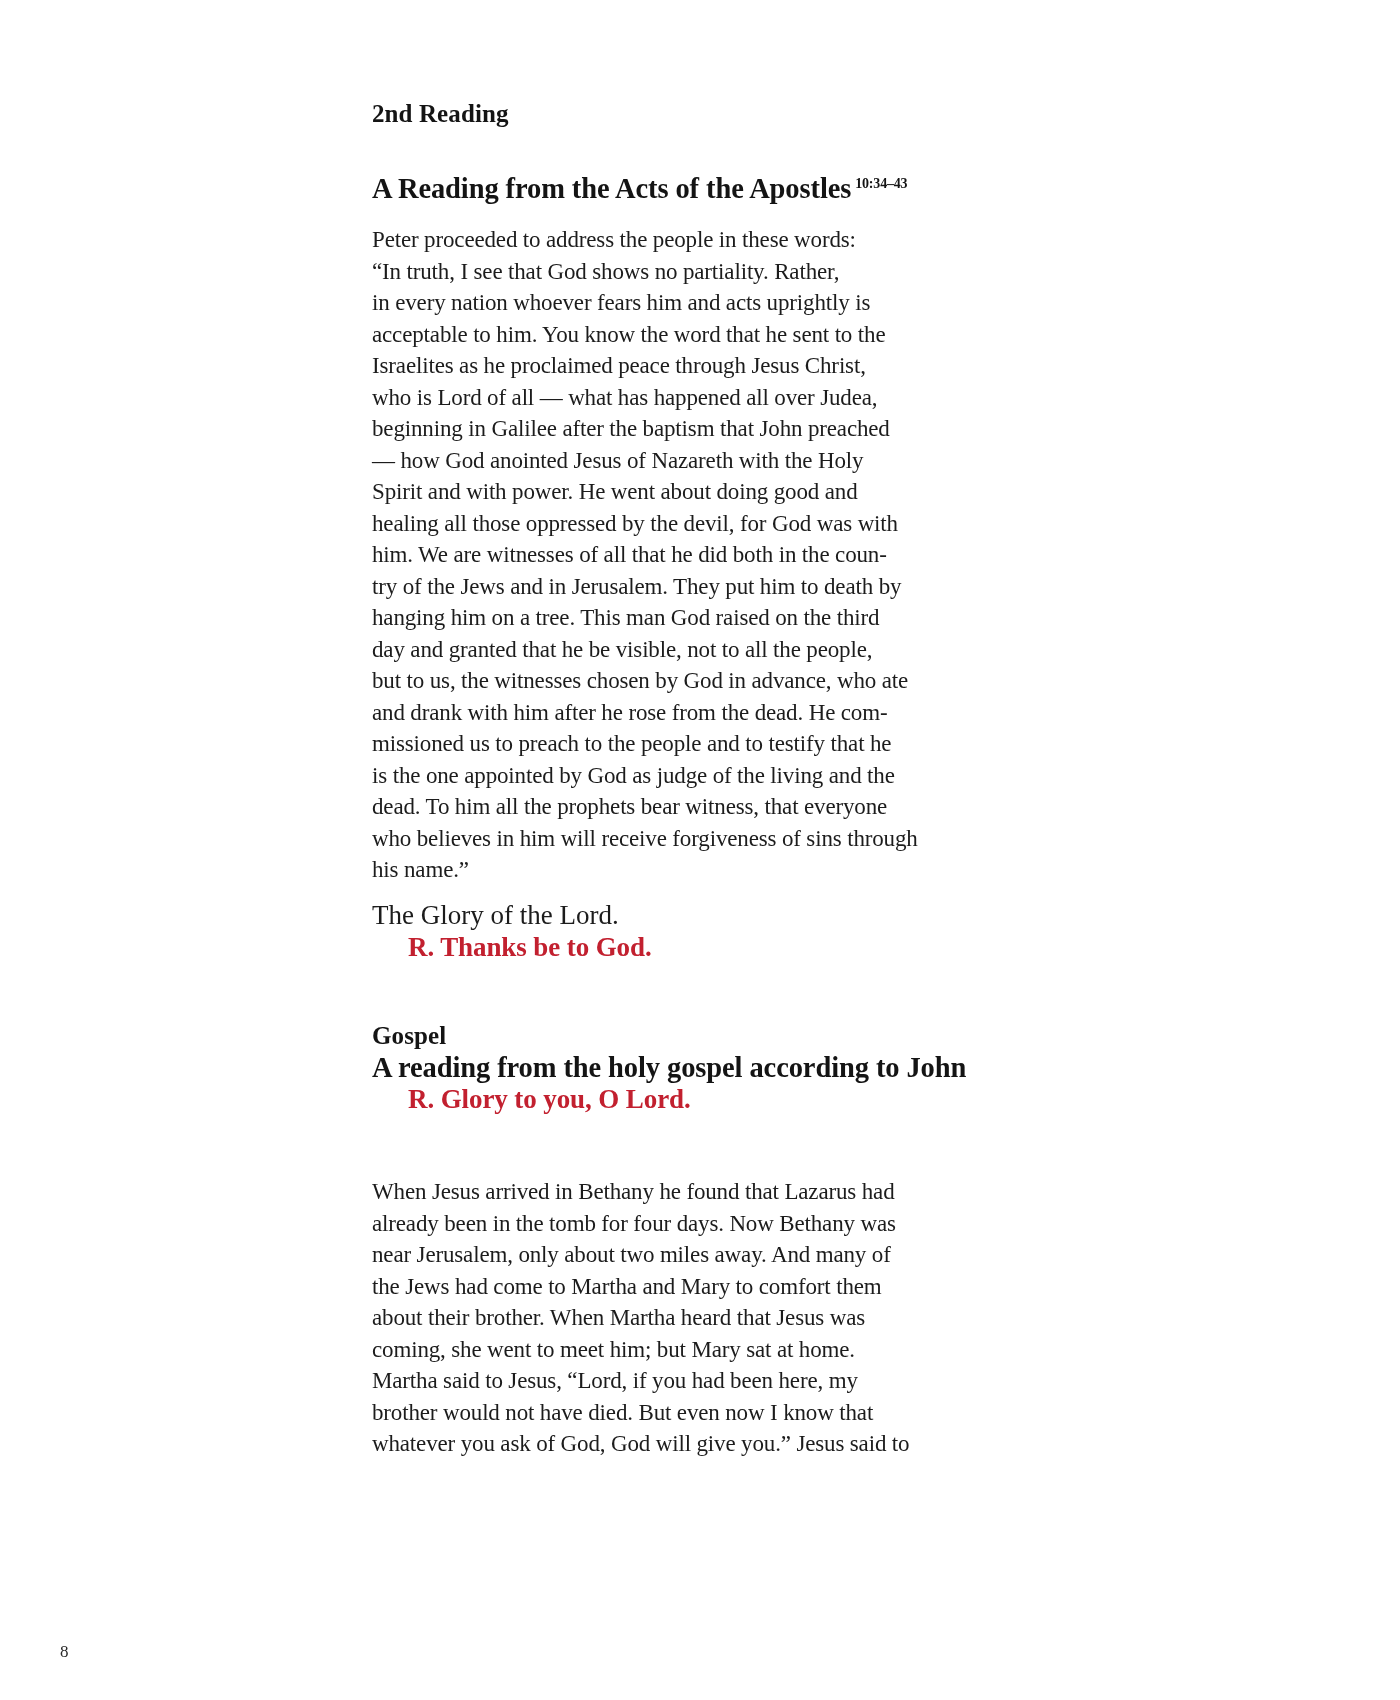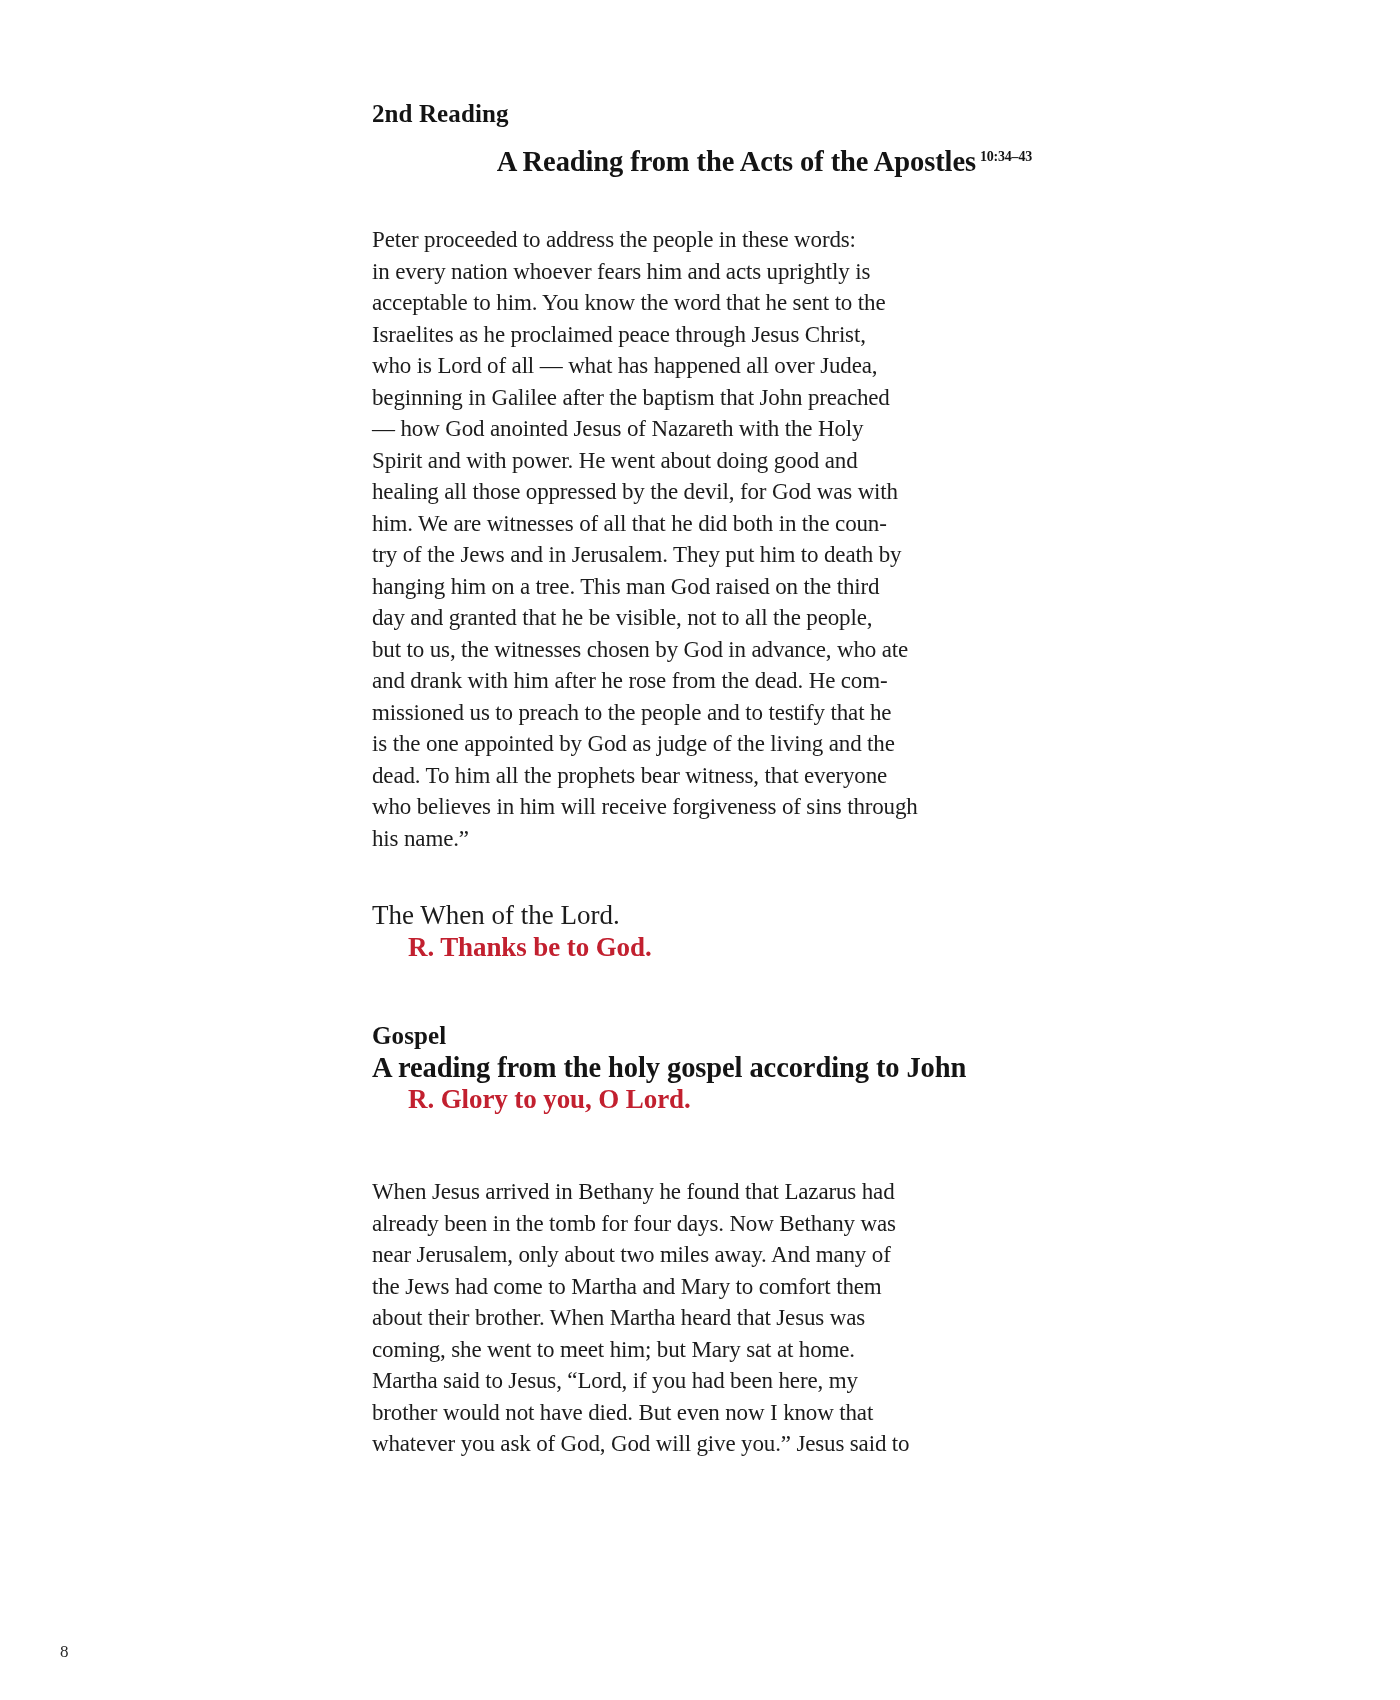--- a/index.html
+++ b/index.html
@@ -95,29 +95,30 @@
 </style>
 </head>
 <body>
 
 <div class="page">
 
   <div class="content pos" style="top: 100px;">
     <div class="section-title">2nd Reading</div>
   </div>
 
-  <div class="content pos" style="top: 146px; text-align: right;">
+  <div class="content pos" style="top: 173px;">
     <div class="reading-intro">
       <span>A Reading from the Acts of the Apostles</span><span class="verse-ref">10:34–43</span>
     </div>
   </div>
 
   <div class="content pos" style="top: 224px;">
     <p class="body-text" id="sr-body">
         <span class="ln">Peter proceeded to address the people in these words:</span>
+        <span class="ln">“In truth, I see that God shows no partiality. Rather,</span>
         <span class="ln">in every nation whoever fears him and acts uprightly is</span>
         <span class="ln">acceptable to him. You know the word that he sent to the</span>
         <span class="ln">Israelites as he proclaimed peace through Jesus Christ,</span>
         <span class="ln">who is Lord of all — what has happened all over Judea,</span>
         <span class="ln">beginning in Galilee after the baptism that John preached</span>
         <span class="ln">— how God anointed Jesus of Nazareth with the Holy</span>
         <span class="ln">Spirit and with power. He went about doing good and</span>
         <span class="ln">healing all those oppressed by the devil, for God was with</span>
         <span class="ln">him. We are witnesses of all that he did both in the coun-</span>
         <span class="ln">try of the Jews and in Jerusalem. They put him to death by</span>
@@ -127,21 +128,21 @@
         <span class="ln">and drank with him after he rose from the dead. He com-</span>
         <span class="ln">missioned us to preach to the people and to testify that he</span>
         <span class="ln">is the one appointed by God as judge of the living and the</span>
         <span class="ln">dead. To him all the prophets bear witness, that everyone</span>
         <span class="ln">who believes in him will receive forgiveness of sins through</span>
         <span class="ln">his name.”</span>
       </p>
   </div>
 
   <div class="content pos" style="top: 900px;">
-    <p class="plain-line">The When of the Lord.</p>
+    <p class="plain-line">The Glory of the Lord.</p>
     <p class="response" id="sr-response" style="color: rgb(194, 32, 47);">R. Thanks be to God.</p>
   </div>
 
   <div class="content pos" style="top: 1022px;">
     <div class="section-title">Gospel</div>
   </div>
 
   <div class="content pos" style="top: 1052px;">
     <p class="reading-intro">A reading from the holy gospel according to John</p>
     <p class="response" id="gos-response" style="color: rgb(194, 32, 47);">R. Glory to you, O Lord.</p>

